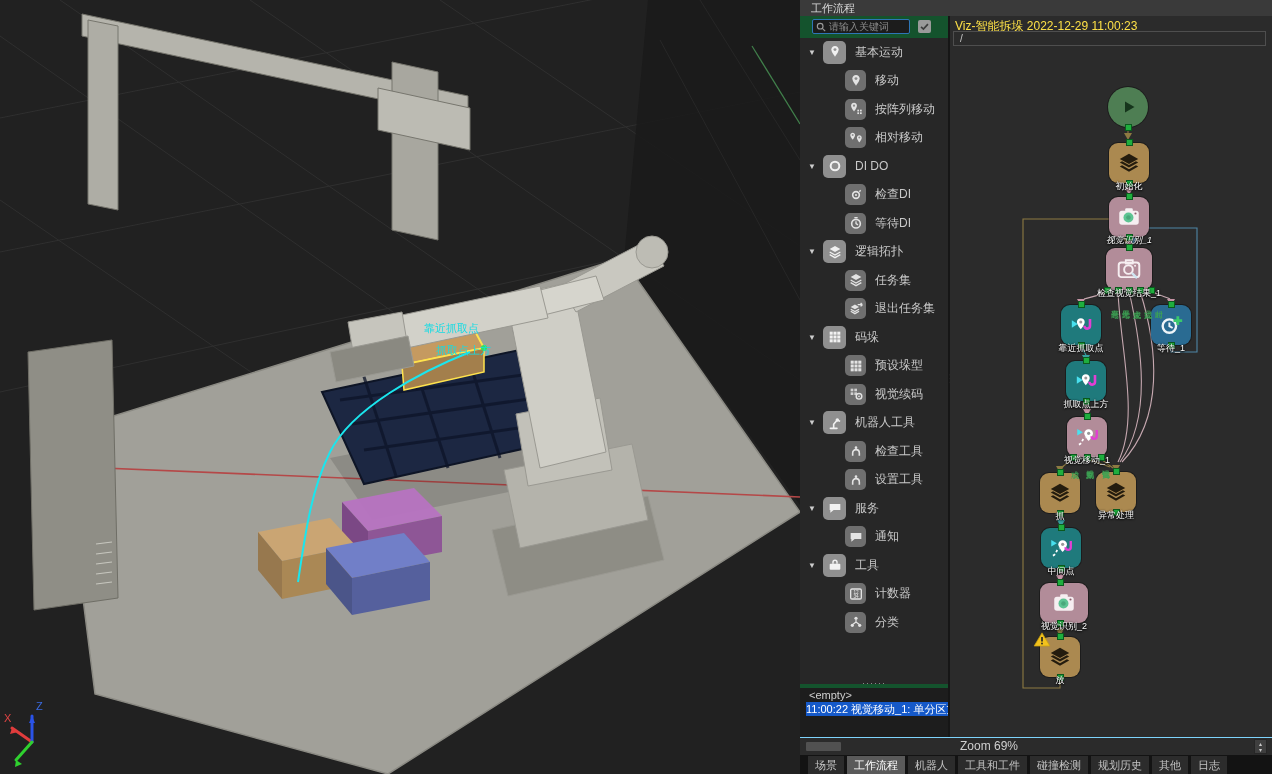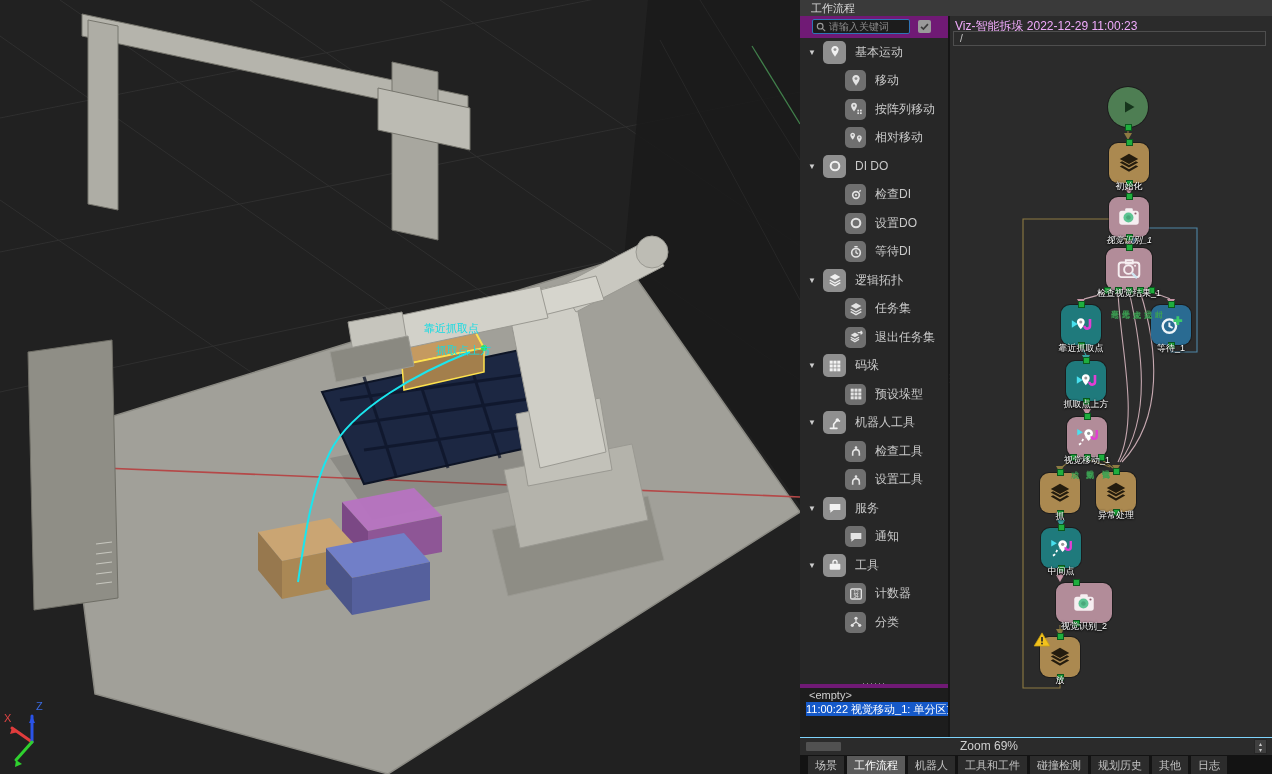--- a/index.html
+++ b/index.html
@@ -10,21 +10,21 @@
   
   #viewport{position:absolute;left:0;top:0;width:800px;height:774px;background:#212121;overflow:hidden;}
   #viewport svg{display:block;}
 
   
   #right{position:absolute;left:800px;top:0;width:472px;height:774px;background:#262626;}
   .titlebar{position:absolute;left:0;top:0;width:472px;height:16px;background:#3a3a3a;color:#d9d9d9;
             font-size:11px;line-height:16px;padding-left:11px;box-sizing:border-box;}
 
   
-  #library{position:absolute;left:0;top:16px;width:148px;height:721px;background:#701a75;overflow:hidden;}
+  #library{position:absolute;left:0;top:16px;width:148px;height:721px;background:#14532d;overflow:hidden;}
   .search-box{position:absolute;left:12px;top:3px;width:98px;height:15px;background:#1c1c1c;
               border:1px solid #2e75b6;border-radius:2px;display:flex;align-items:center;box-sizing:border-box;}
   .search-box svg{margin:0 3px 0 3px;flex:0 0 auto;}
   .search-ph{color:#8a8a8a;font-size:10px;white-space:nowrap;overflow:hidden;}
   .chk{position:absolute;left:118px;top:4px;width:13px;height:13px;background:#9a9a9a;border-radius:2px;
        display:flex;align-items:center;justify-content:center;}
   #tree{position:absolute;left:0;top:22px;width:148px;height:646px;background:#272727;overflow:hidden;}
   .trow{display:flex;align-items:center;height:28.5px;}
   .tri{width:10px;margin-left:8px;font-size:8px;color:#cccccc;flex:0 0 auto;}
   .sp{width:45px;flex:0 0 auto;}
@@ -39,21 +39,21 @@
   .msg-empty{color:#cfcfcf;font-size:11px;padding:1px 0 0 9px;}
   .msg-row{margin-top:1px;margin-left:6px;width:142px;height:14px;background:#1559c9;color:#fff;
            font-size:11px;line-height:14px;white-space:nowrap;overflow:hidden;}
 
   
   .vdivider{position:absolute;left:148px;top:16px;width:2px;height:721px;background:#161616;}
   .vdivider span{position:absolute;left:-3px;top:356px;color:#8d8d8d;font-size:11px;}
 
   
   #graph-panel{position:absolute;left:150px;top:16px;width:322px;height:721px;background:#2b2b2b;overflow:hidden;}
-  .gp-title{position:absolute;left:5px;top:2px;font-size:12px;color:#f0abfc;white-space:nowrap;}
+  .gp-title{position:absolute;left:5px;top:2px;font-size:12px;color:#fde047;white-space:nowrap;}
   .gp-breadcrumb{position:absolute;left:3px;top:15px;width:313px;height:15px;border:1px solid #4e4e4e;
                  color:#c8c8c8;font-size:10px;line-height:14px;padding-left:6px;box-sizing:border-box;}
   #canvas{position:absolute;left:0;top:32px;width:322px;height:689px;overflow:hidden;}
   #edges{position:absolute;left:0;top:0;z-index:1;}
   .gnode{position:absolute;z-index:2;border-radius:9px;box-shadow:0 0 0 1px rgba(0,0,0,.35);}
   .n-start{border-radius:50%;background:#4e7e53;}
   .n-brown{background:#ab8950;}
   .n-pink{background:#b28c99;}
   .n-teal{background:#1f7a7c;}
   .n-blue{background:#2a6b92;}
@@ -274,29 +274,20 @@
               <svg width="15" height="15">
                 <use href="#sym-ring-dot"></use>
               </svg>
             </span>
             <span class="tlbl">检查DI</span>
           </div>
           <div class="trow child">
             <span class="sp"></span>
             <span class="ibox cbox">
               <svg width="15" height="15">
-                <use href="#sym-ring"></use>
-              </svg>
-            </span>
-            <span class="tlbl">设置DO</span>
-          </div>
-          <div class="trow child">
-            <span class="sp"></span>
-            <span class="ibox cbox">
-              <svg width="15" height="15">
                 <use href="#sym-clock"></use>
               </svg>
             </span>
             <span class="tlbl">等待DI</span>
           </div>
           <div class="trow group">
             <span class="tri">▼</span>
             <span class="ibox gbox">
               <svg width="16" height="16">
                 <use href="#sym-layers"></use>
@@ -332,20 +323,29 @@
             <span class="tlbl">码垛</span>
           </div>
           <div class="trow child">
             <span class="sp"></span>
             <span class="ibox cbox">
               <svg width="15" height="15">
                 <use href="#sym-grid"></use>
               </svg>
             </span>
             <span class="tlbl">预设垛型</span>
+          </div>
+          <div class="trow child">
+            <span class="sp"></span>
+            <span class="ibox cbox">
+              <svg width="15" height="15">
+                <use href="#sym-grid-cam"></use>
+              </svg>
+            </span>
+            <span class="tlbl">视觉续码</span>
           </div>
           <div class="trow group">
             <span class="tri">▼</span>
             <span class="ibox gbox">
               <svg width="16" height="16">
                 <use href="#sym-robot"></use>
               </svg>
             </span>
             <span class="tlbl">机器人工具</span>
           </div>
@@ -553,21 +553,21 @@
             <div class="nlabel">异常处理</div>
           </div>
           <div class="gnode n-teal" style="left: 91px; top: 480px; width: 40px; height: 40px;">
             <svg width="26" height="26" class="nicon">
               <use href="#node-vismove"></use>
             </svg>
             <span class="port pt" style="left: 16.5px;"></span>
             <span class="port pb" style="left: 16.5px;"></span>
             <div class="nlabel">中间点</div>
           </div>
-          <div class="gnode n-pink" style="left: 106px; top: 535px; width: 56px; height: 40px;">
+          <div class="gnode n-pink" style="left: 90px; top: 535px; width: 48px; height: 40px;">
             <svg width="26" height="26" class="nicon">
               <use href="#node-camera"></use>
             </svg>
             <span class="port pt" style="left: 16.5px;"></span>
             <span class="port pb" style="left: 16.5px;"></span>
             <div class="nlabel">视觉识别_2</div>
           </div>
           <div class="gnode n-brown" style="left: 90px; top: 589px; width: 40px; height: 40px;">
             <svg width="26" height="26" class="nicon">
               <use href="#node-layers"></use>

